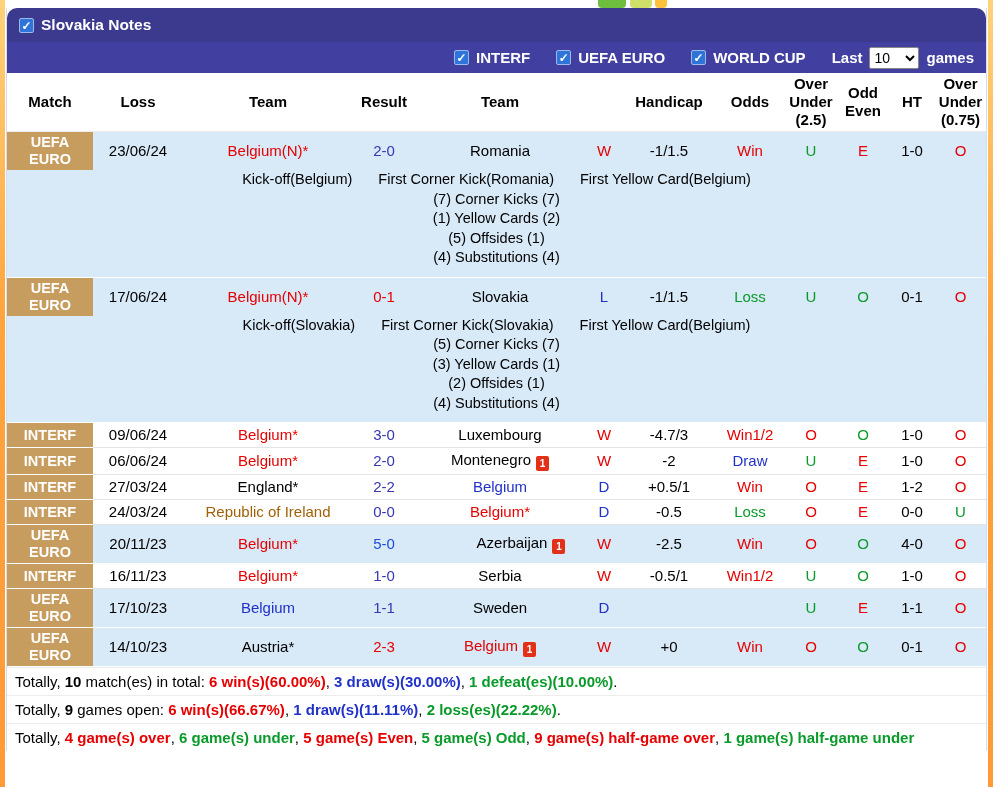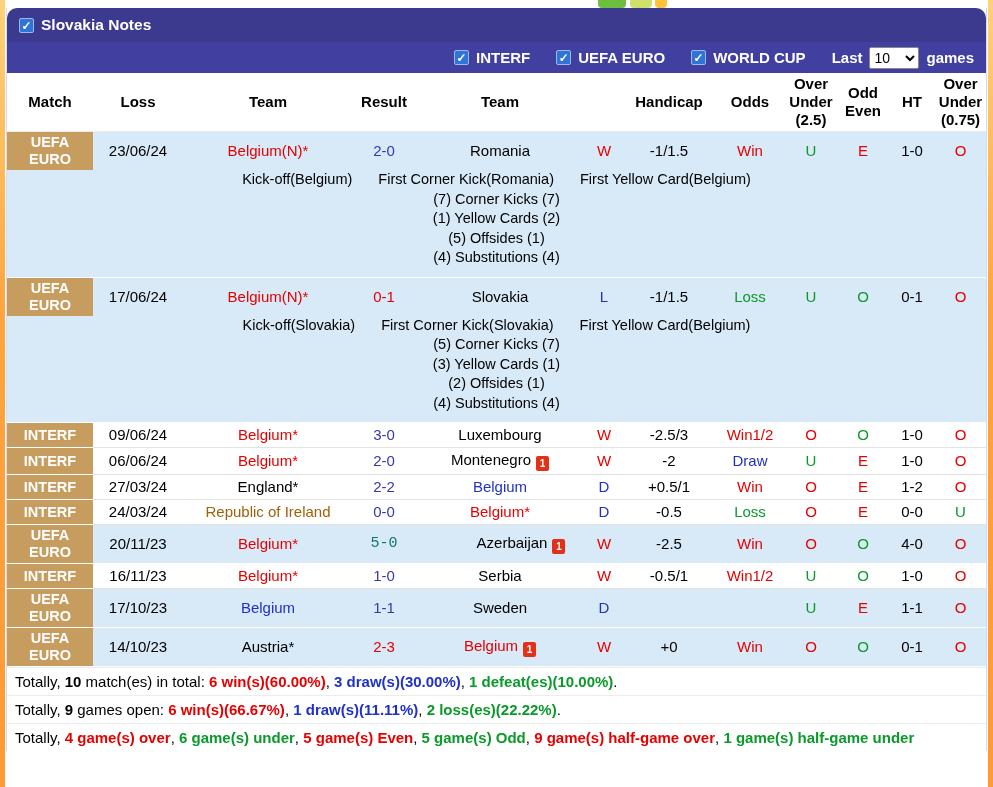--- a/index.html
+++ b/index.html
@@ -174,21 +174,21 @@
               <div>(4) Substitutions (4)</div>
             </td>
           </tr>
           <tr class="plain">
             <td class="match">INTERF</td>
             <td>09/06/24</td>
             <td><span style="color: rgb(230, 0, 0);">Belgium*</span></td>
             <td style="color: rgb(55, 55, 178);">3-0</td>
             <td><span style="color: rgb(0, 0, 0);">Luxembourg</span></td>
             <td style="color: rgb(230, 0, 0);">W</td>
-            <td>-2.5/3</td>
+            <td>-4.7/3</td>
             <td style="color: rgb(230, 0, 0);">Win1/2</td>
             <td style="color: rgb(230, 0, 0);">O</td>
             <td style="color: rgb(10, 154, 42);">O</td>
             <td>1-0</td>
             <td style="color: rgb(230, 0, 0);">O</td>
           </tr>
           <tr class="plain">
             <td class="match">INTERF</td>
             <td>06/06/24</td>
             <td><span style="color: rgb(230, 0, 0);">Belgium*</span></td>
@@ -227,21 +227,21 @@
             <td style="color: rgb(10, 154, 42);">Loss</td>
             <td style="color: rgb(230, 0, 0);">O</td>
             <td style="color: rgb(230, 0, 0);">E</td>
             <td>0-0</td>
             <td style="color: rgb(10, 154, 42);">U</td>
           </tr>
           <tr class="hl">
             <td class="match">UEFA EURO</td>
             <td>20/11/23</td>
             <td><span style="color: rgb(230, 0, 0);">Belgium*</span></td>
-            <td style="color: #0f766e; font-family: Liberation Mono, monospace;">5-0</td>
+            <td style="color: #1d4ed8;">5-0</td>
             <td><span style="color: rgb(0, 0, 0); margin-left: 42px;">Azerbaijan</span><span class="redcard">1</span></td>
             <td style="color: rgb(230, 0, 0);">W</td>
             <td>-2.5</td>
             <td style="color: rgb(230, 0, 0);">Win</td>
             <td style="color: rgb(230, 0, 0);">O</td>
             <td style="color: rgb(10, 154, 42);">O</td>
             <td>4-0</td>
             <td style="color: rgb(230, 0, 0);">O</td>
           </tr>
           <tr class="plain">

